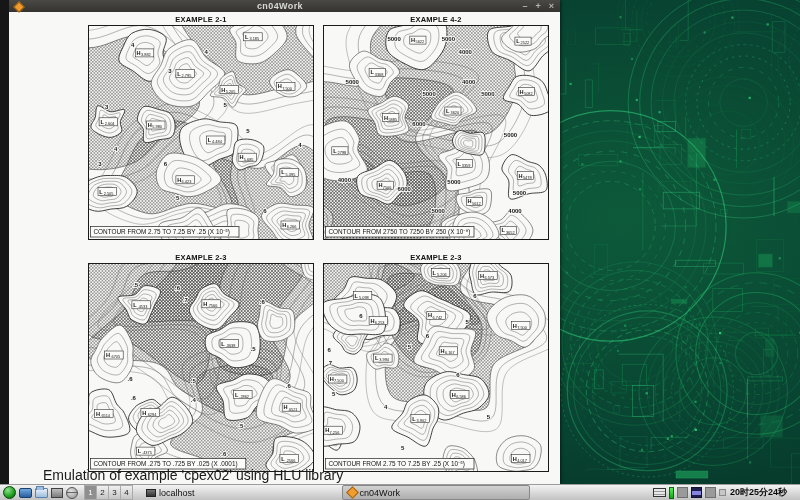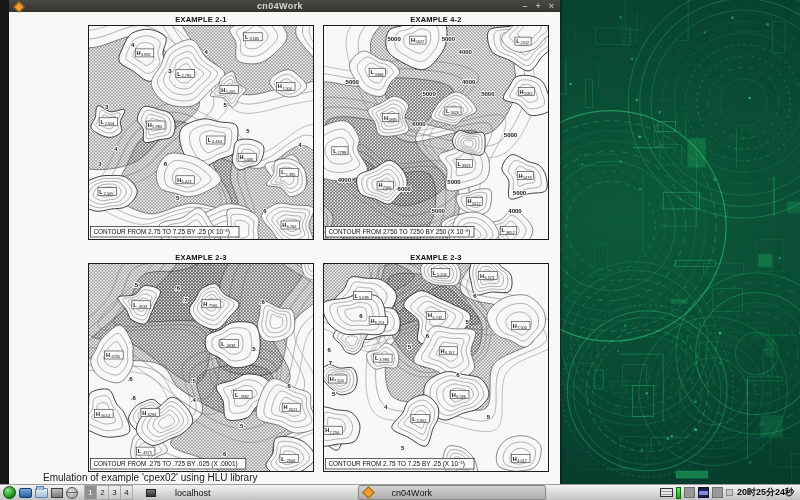--- a/index.html
+++ b/index.html
@@ -22,51 +22,51 @@
   .content{position:absolute;left:9px;top:12px;right:0;bottom:0;background:#f8f8f7;}
   .panel{position:absolute;width:226px;padding-left:36px;}
   .panel-title{height:11px;line-height:11px;text-align:center;font-size:7.5px;font-weight:bold;
                color:#111;letter-spacing:.2px;}
   .panel svg{display:block;background:#f8f8f7;}
   .panel svg text{font-family:"Liberation Sans",sans-serif;}
   .cl-label{font-size:6px;font-weight:bold;fill:#161616;paint-order:stroke;stroke:#f8f8f7;stroke-width:1.8px;}
   .m-main{font-size:5.6px;font-weight:bold;fill:#111;}
   .m-sub{font-size:3.9px;fill:#111;}
   .info-text{font-size:6.4px;fill:#111;}
-  .footer-caption{position:absolute;left:34px;bottom:1px;font-size:10px;color:#1a1a1a;}
+  .footer-caption{position:absolute;left:34px;bottom:1px;font-size:14px;color:#1a1a1a;}
   
   .taskbar{position:absolute;left:0;bottom:0;width:800px;height:16px;
            background:linear-gradient(#f3f3f3,#c2c2c2);border-top:1px solid #9b9b9b;
            display:flex;align-items:center;box-sizing:border-box;padding:0 3px;z-index:5;}
   .launchers{display:flex;align-items:center;gap:3px;margin-right:6px;}
   .li-start{width:13px;height:13px;border-radius:50%;
             background:radial-gradient(circle at 35% 30%,#8ae48a,#1e9c1e 60%,#0b560b);border:1px solid #084508;box-sizing:border-box;}
   .li-desktop{width:13px;height:10px;background:linear-gradient(#6fa8e0,#2a5d9e);border:1px solid #1c3f6e;border-radius:2px;box-sizing:border-box;}
   .li-folder{width:13px;height:10px;background:linear-gradient(#e8f1fa,#9dbede);border:1px solid #5a82ad;border-radius:1px;position:relative;box-sizing:border-box;}
   .li-folder::before{content:"";position:absolute;left:0;top:-3px;width:6px;height:3px;background:#9dbede;border:1px solid #5a82ad;border-bottom:none;}
   .li-image{width:12px;height:10px;background:linear-gradient(#bdbdbd,#7c7c7c);border:1px solid #404040;box-sizing:border-box;}
   .li-globe{width:12px;height:12px;border-radius:50%;border:1px solid #555;box-sizing:border-box;
             background:radial-gradient(circle at 40% 35%,#e4e4e4,#8f8f8f);
             background-image:linear-gradient(transparent 45%,#666 45%,#666 55%,transparent 55%),radial-gradient(circle at 40% 35%,#e4e4e4,#8f8f8f);}
   .pager{display:flex;margin-right:8px;border-left:1px solid #aaa;}
   .ws-cell{width:11px;height:13px;border:1px solid #aaa;border-left:none;font-size:8px;
            display:flex;align-items:center;justify-content:center;color:#222;background:transparent;}
   .ws-cell.active{background:#8f8f8f;color:#fff;}
-  .taskbtn{display:flex;align-items:center;gap:19px;height:13px;font-size:9px;color:#111;padding:0 5px;}
+  .taskbtn{display:flex;align-items:center;gap:3px;height:13px;font-size:9px;color:#111;padding:0 5px;}
   .task-mini-icon{width:10px;height:8px;background:linear-gradient(#777,#333);border:1px solid #222;box-sizing:border-box;}
   .taskbtn.active{margin-left:142px;width:176px;background:linear-gradient(#d2d2d2,#aeaeae);
                   border:1px solid #878787;border-radius:2px;}
   .diamond{width:7px;height:7px;background:#f09c2e;border:1px solid #9c5f0e;transform:rotate(45deg);flex:none;}
   .tray{display:flex;align-items:center;gap:3px;margin-left:auto;}
   .tray-kbd{width:13px;height:9px;background:repeating-linear-gradient(#e8e8e8 0 2px,#9a9a9a 2px 3px);border:1px solid #333;box-sizing:border-box;}
   .tray-meter{width:5px;height:12px;background:linear-gradient(#52f152,#17a517);border:1px solid #0c6b0c;box-sizing:border-box;}
   .tray-box{width:11px;height:11px;background:#9a9a9a;border:1px solid #6f6f6f;box-sizing:border-box;}
   .tray-navy{width:11px;height:11px;background:linear-gradient(#1d1d4e 0 3px,#8585e0 3px 7px,#1d1d4e 7px);border:1px solid #101030;box-sizing:border-box;}
   .tray-mini{width:7px;height:7px;background:#c6c6c6;border:1px solid #8a8a8a;box-sizing:border-box;}
-  .clock{font-size:9px;font-weight:bold;color:#0a0a0a;margin:0 3px 0 4px;white-space:nowrap;}
+  .clock{font-size:9px;font-weight:bold;color:#0a0a0a;margin:0 10px 0 4px;white-space:nowrap;}
 </style>
 </head>
 <body>
 
 <div class="screen">
 
   <div class="desktop-bg">
     <svg id="wallpaper" width="800" height="484" viewBox="0 0 800 484">
         <defs>
           <radialGradient id="wg" cx="78%" cy="45%" r="85%">

